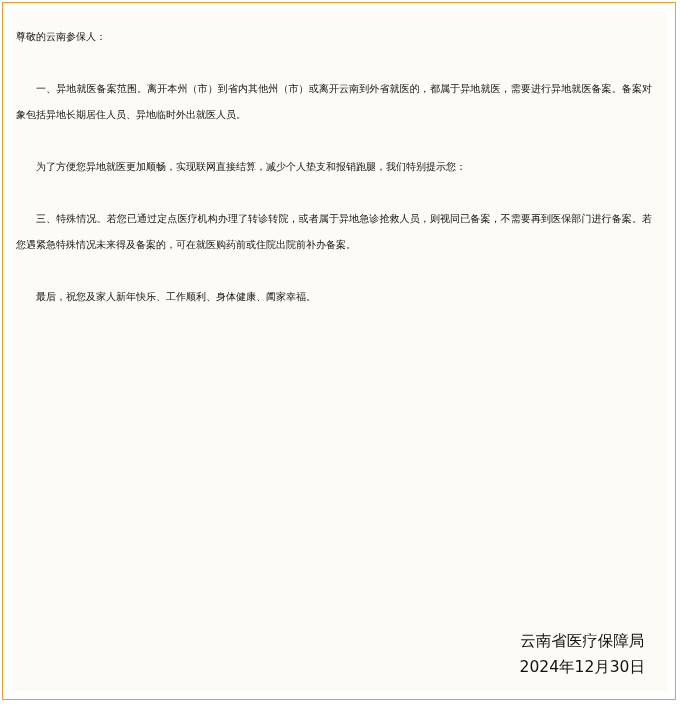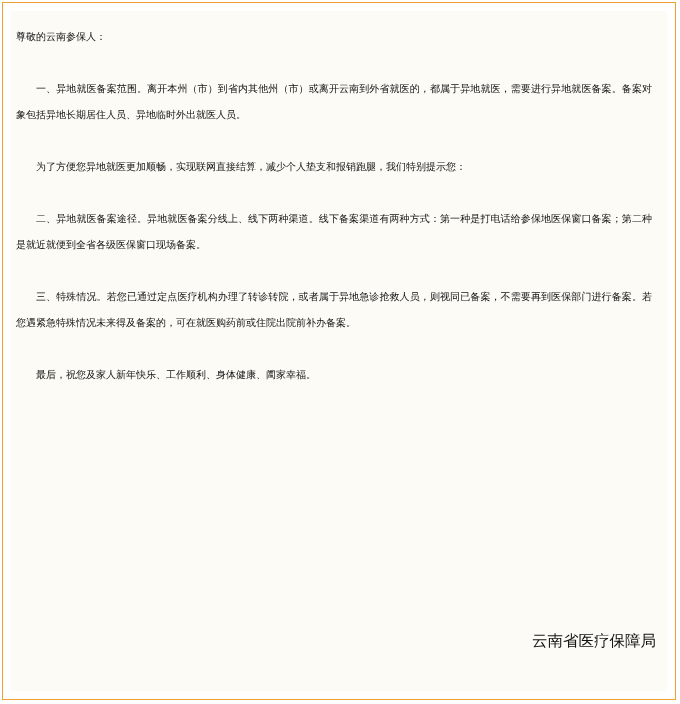--- a/index.html
+++ b/index.html
@@ -17,35 +17,35 @@
       background: #fdfbf6;
     }
     .content {
       position: absolute; left: 16px; top: 24px; width: 636px;
       color: #111111; font-size: 10px; line-height: 26px;
     }
     .content p { margin: 0 0 26px 0; text-align: justify; }
     .content p.indent { text-indent: 2em; }
     .content p.greeting { margin-bottom: 26px; }
     .sign {
-      position: absolute; right: 24px; top: 628px; text-align: center;
+      position: absolute; right: 35px; top: 628px; text-align: center;
       color: #111111; font-size: 15.5px; line-height: 26px;
     }
   </style>
 </head>
 <body>
 
 <div class="frame">
   <div class="panel"></div>
 </div>
 
 <div class="content">
   <p class="greeting">尊敬的云南参保人：</p>
   <p class="indent">一、异地就医备案范围。离开本州（市）到省内其他州（市）或离开云南到外省就医的，都属于异地就医，需要进行异地就医备案。备案对象包括异地长期居住人员、异地临时外出就医人员。</p>
   <p class="indent">为了方便您异地就医更加顺畅，实现联网直接结算，减少个人垫支和报销跑腿，我们特别提示您：</p>
-  <p class="indent">二、异地就医备案途径。异地就医备案分线上、线下两种渠道。线下备案渠道有两种方式：第一种是打电话给参保地医保窗口备案；第二种是就近就便到全省各级医保窗口现场备案。</p>
   <p class="indent">三、特殊情况。若您已通过定点医疗机构办理了转诊转院，或者属于异地急诊抢救人员，则视同已备案，不需要再到医保部门进行备案。若您遇紧急特殊情况未来得及备案的，可在就医购药前或住院出院前补办备案。</p>
   <p class="indent">最后，祝您及家人新年快乐、工作顺利、身体健康、阖家幸福。</p>
 </div>
 
 <div class="sign">
   <div>云南省医疗保障局</div>
+  <div>2024年12月30日</div>
 </div>
 
 </body></html>

